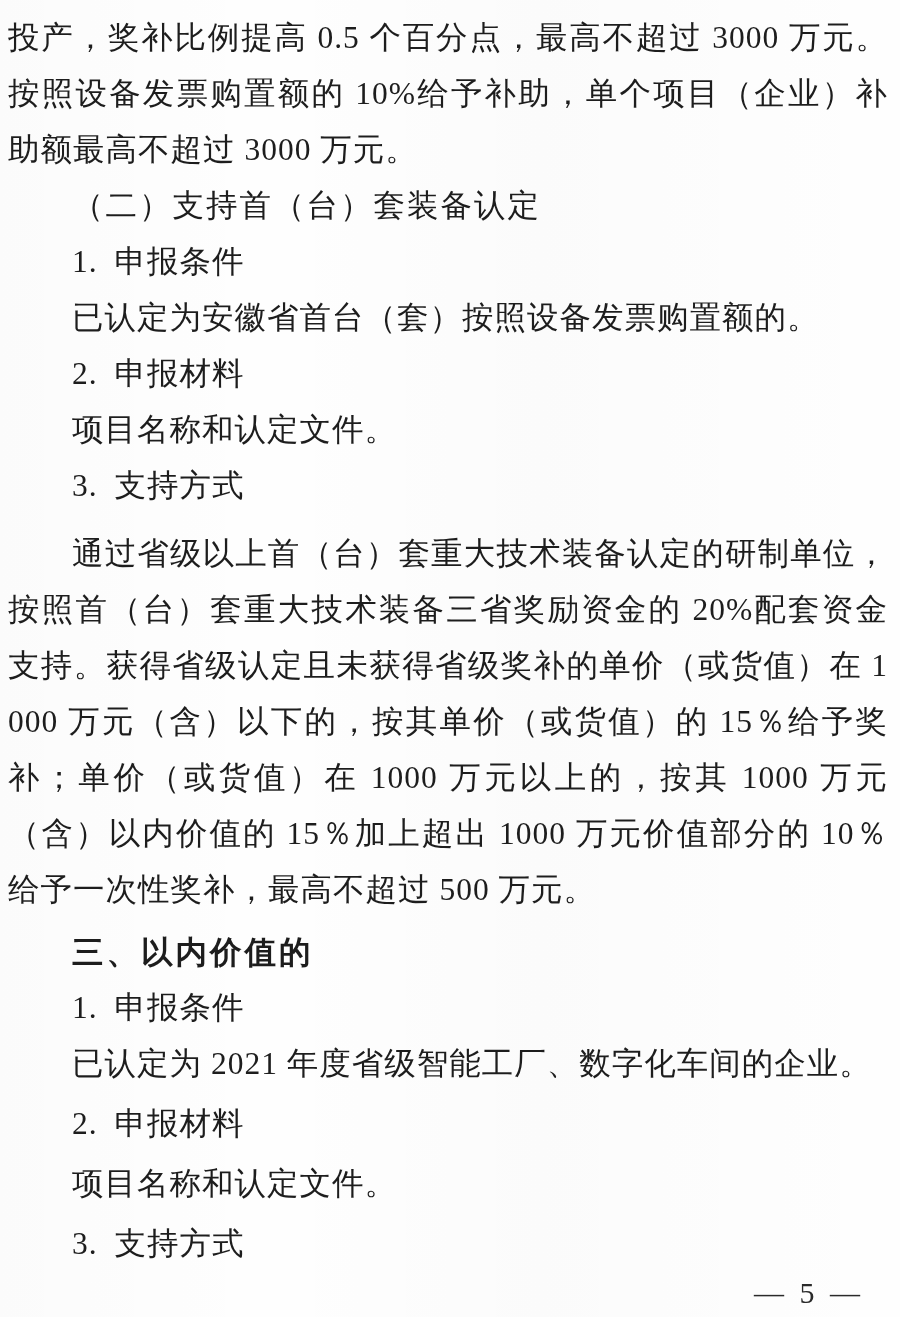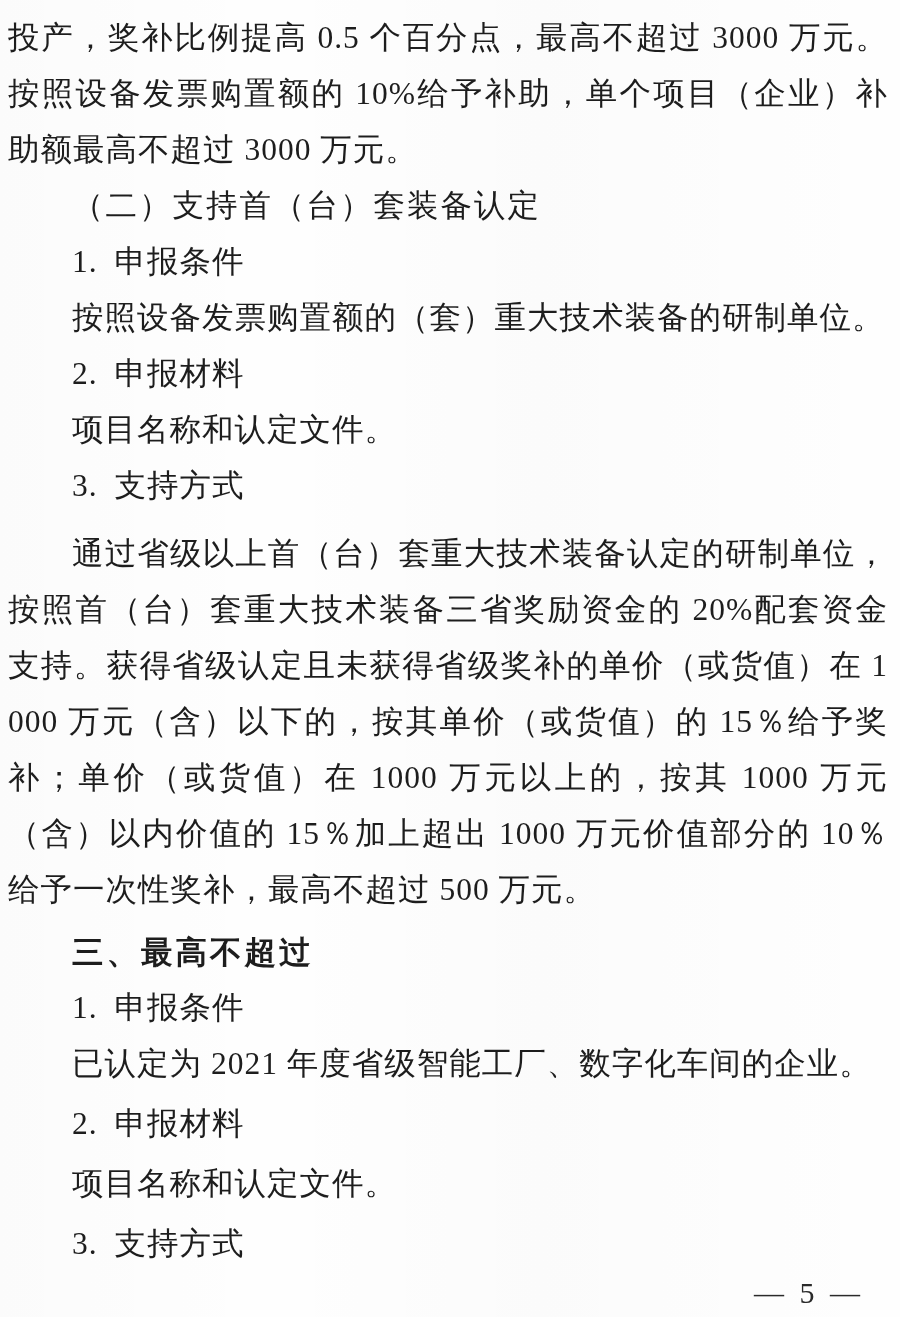--- a/index.html
+++ b/index.html
@@ -56,31 +56,31 @@
 
 <div class="page">
   <div class="content">
 
     <p class="no-indent">投产，奖补比例提高 0.5 个百分点，最高不超过 3000 万元。按照设备发票购置额的 10%给予补助，单个项目（企业）补助额最高不超过 3000 万元。</p>
 
     <p class="h-kai">（二）支持首（台）套装备认定</p>
 
     <p>1. 申报条件</p>
 
-    <p>按照设备发票购置额的（套）重大技术装备的研制单位。</p>
+    <p>已认定为安徽省首台（套）按照设备发票购置额的。</p>
 
     <p>2. 申报材料</p>
 
     <p>项目名称和认定文件。</p>
 
     <p>3. 支持方式</p>
 
     <p class="mt12">通过省级以上首（台）套重大技术装备认定的研制单位，按照首（台）套重大技术装备三省奖励资金的 20%配套资金支持。获得省级认定且未获得省级奖补的单价（或货值）在 1000 万元（含）以下的，按其单价（或货值）的 15％给予奖补；单价（或货值）在 1000 万元以上的，按其 1000 万元（含）以内价值的 15％加上超出 1000 万元价值部分的 10％给予一次性奖补，最高不超过 500 万元。</p>
 
-    <p class="h-hei mt6">三、最高不超过</p>
+    <p class="h-hei mt6">三、以内价值的</p>
 
     <p>1. 申报条件</p>
 
     <p>已认定为 2021 年度省级智能工厂、数字化车间的企业。</p>
 
     <p class="mt4">2. 申报材料</p>
 
     <p class="mt4">项目名称和认定文件。</p>
 
     <p class="mt4">3. 支持方式</p>

